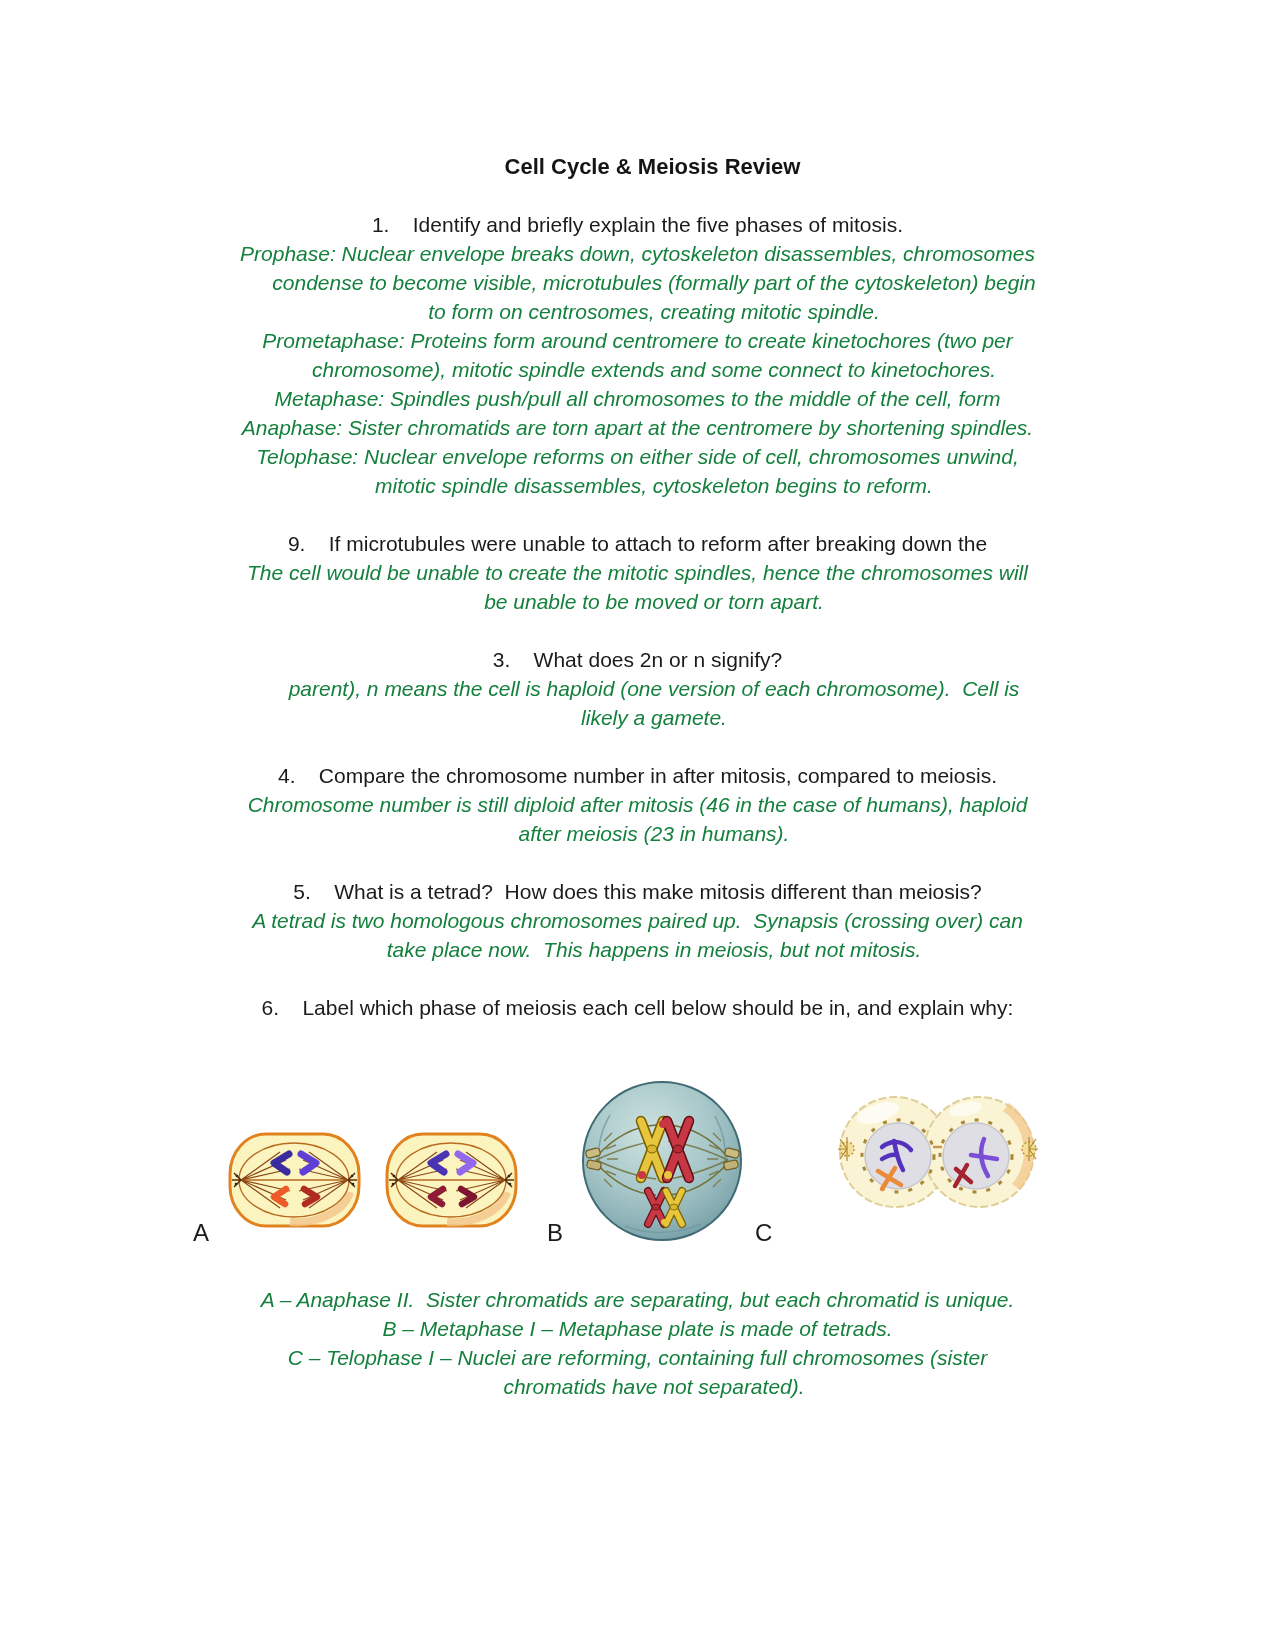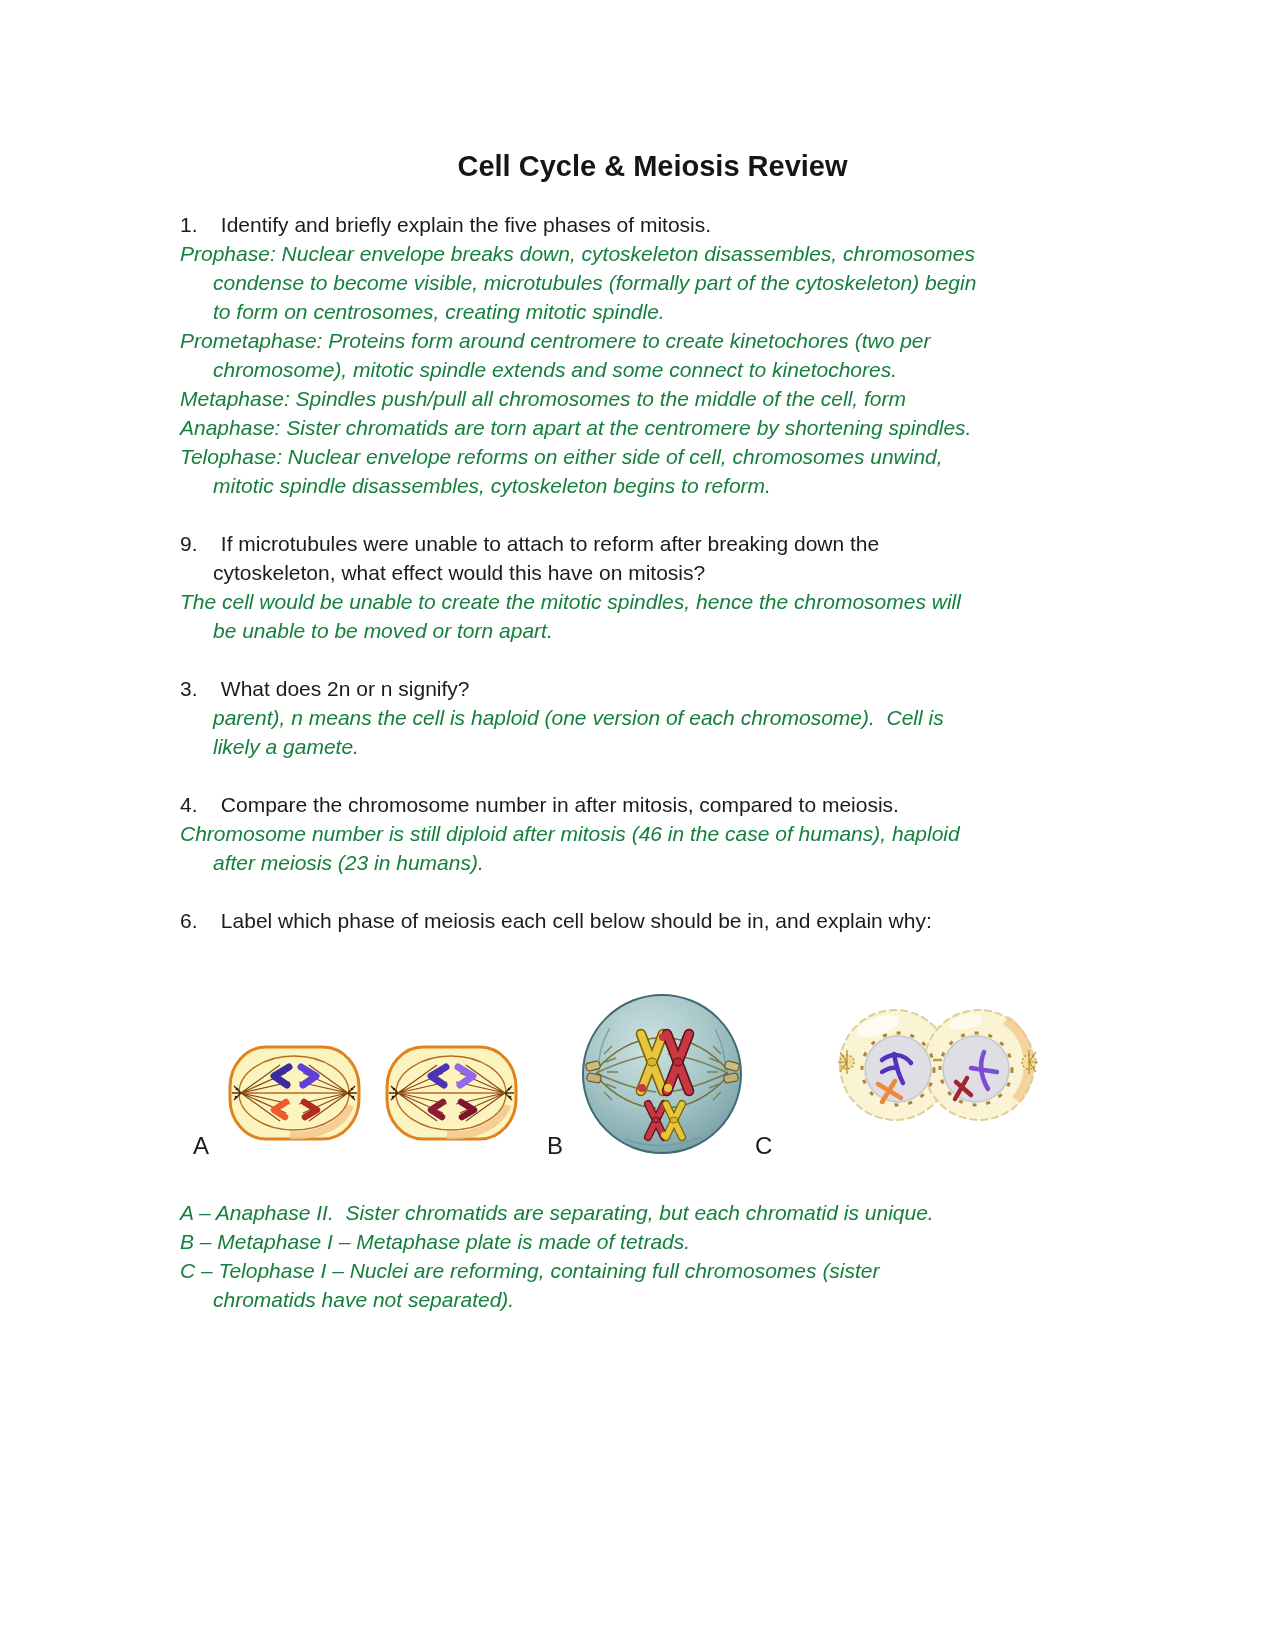--- a/index.html
+++ b/index.html
@@ -6,26 +6,26 @@
   .page {
     position:relative;
     width:1275px; height:1651px;
     background:#ffffff;
     font-family:"Liberation Sans", sans-serif;
     color:#1b1b1b;
     overflow:hidden;
   }
   .content { padding:152px 0 0 180px; width:915px; }
   .title {
-    font-size:29px; font-weight:bold; text-align:center;
+    font-size:22px; font-weight:bold; text-align:center;
     line-height:29px; margin:0 0 29px 30px;
     color:#151515;
   }
   .block { margin:0 0 29px 0; }
-  .line { font-size:21px; line-height:29px; white-space:pre; }
+  .line { font-size:21px; line-height:29px; white-space:pre;text-align:center; }
   .q { color:#1b1b1b; font-style:normal; }
   .a { color:#15803d; font-style:italic; }
   .ind { padding-left:33px; }
   .figure { position:relative; height:234px; }
   .cell-a { position:absolute; left:48px;  top:80px; }
   .cell-b { position:absolute; left:400px; top:20px; }
   .cell-c { position:absolute; left:658px; top:38px; }
   .fig-label {
     position:absolute; top:168px;
     font-size:24px; color:#1b1b1b; font-style:normal;
@@ -50,33 +50,37 @@
           <div class="line a ind">to form on centrosomes, creating mitotic spindle.</div>
           <div class="line a">Prometaphase: Proteins form around centromere to create kinetochores (two per</div>
           <div class="line a ind">chromosome), mitotic spindle extends and some connect to kinetochores.</div>
           <div class="line a">Metaphase: Spindles push/pull all chromosomes to the middle of the cell, form</div>
           <div class="line a">Anaphase: Sister chromatids are torn apart at the centromere by shortening spindles.</div>
           <div class="line a">Telophase: Nuclear envelope reforms on either side of cell, chromosomes unwind,</div>
           <div class="line a ind">mitotic spindle disassembles, cytoskeleton begins to reform.</div>
         </div>
         <div class="block">
           <div class="line q">9.    If microtubules were unable to attach to reform after breaking down the</div>
-          <div class="line q ind">cytoskeleton, what effect would this have on mitosis?</div>
           <div class="line a">The cell would be unable to create the mitotic spindles, hence the chromosomes will</div>
           <div class="line a ind">be unable to be moved or torn apart.</div>
         </div>
         <div class="block">
           <div class="line q">3.    What does 2n or n signify?</div>
           <div class="line a ind">parent), n means the cell is haploid (one version of each chromosome).  Cell is</div>
           <div class="line a ind">likely a gamete.</div>
         </div>
         <div class="block">
           <div class="line q">4.    Compare the chromosome number in after mitosis, compared to meiosis.</div>
           <div class="line a">Chromosome number is still diploid after mitosis (46 in the case of humans), haploid</div>
           <div class="line a ind">after meiosis (23 in humans).</div>
+        </div>
+        <div class="block">
+          <div class="line q">5.    What is a tetrad?  How does this make mitosis different than meiosis?</div>
+          <div class="line a">A tetrad is two homologous chromosomes paired up.  Synapsis (crossing over) can</div>
+          <div class="line a ind">take place now.  This happens in meiosis, but not mitosis.</div>
         </div>
         <div class="block">
           <div class="line q">6.    Label which phase of meiosis each cell below should be in, and explain why:</div>
         </div>
       </div>
 
     <div class="figure">
 
       <svg class="cell-a" width="290" height="100" viewBox="0 0 290 100">
         <g>

